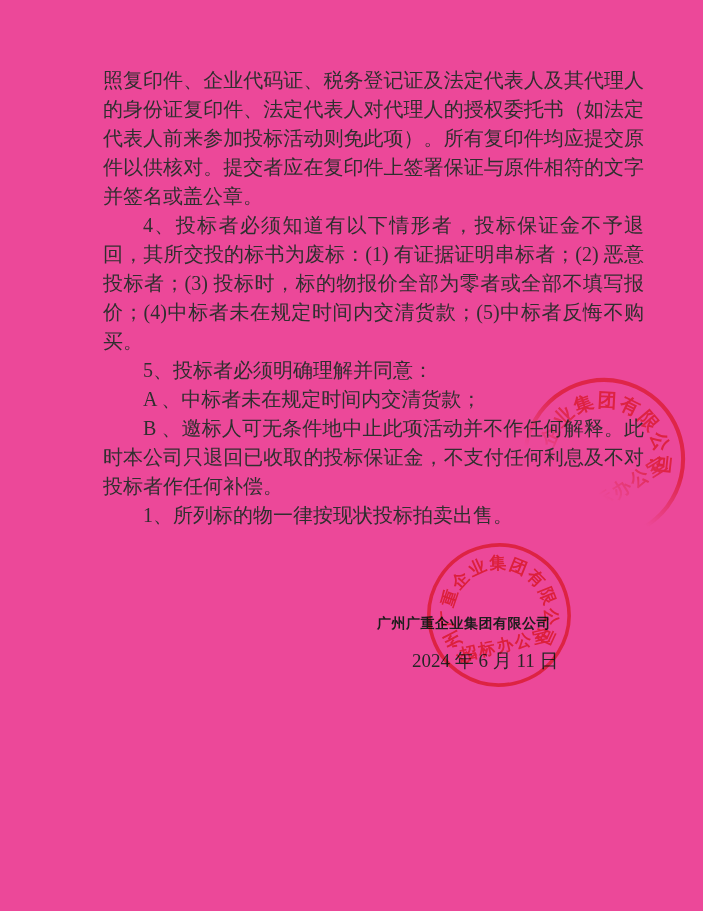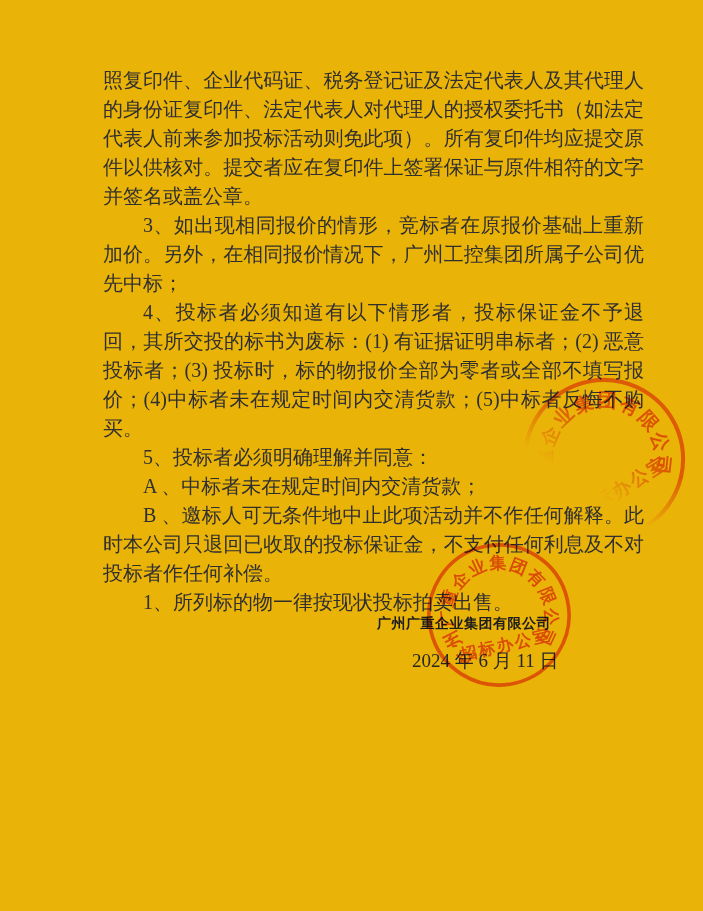--- a/index.html
+++ b/index.html
@@ -1,20 +1,20 @@
 <!DOCTYPE html>
 <html><head>
 <meta charset="utf-8">
 <style>
   html, body { margin: 0; padding: 0; background: #ffffff; }
   .page {
     position: relative;
     width: 703px;
     height: 911px;
-    background: #eab308;
+    background: #ec4899;
     overflow: hidden;
     font-family: "Liberation Serif", "DejaVu Serif", serif;
   }
   .body-text {
     position: absolute;
     left: 103px;
     top: 66px;
     width: 541px;
     font-size: 20px;
     line-height: 29px;
@@ -70,21 +70,20 @@
   }
   .seal svg { display: block; width: 100%; height: 100%; }
 </style>
 </head>
 <body>
 
 <div class="page">
 
   <div class="body-text" id="body-paragraphs">
       <p>照复印件、企业代码证、税务登记证及法定代表人及其代理人的身份证复印件、法定代表人对代理人的授权委托书（如法定代表人前来参加投标活动则免此项）。所有复印件均应提交原件以供核对。提交者应在复印件上签署保证与原件相符的文字并签名或盖公章。</p>
-      <p class="indent">3、如出现相同报价的情形，竞标者在原报价基础上重新加价。另外，在相同报价情况下，广州工控集团所属子公司优先中标；</p>
       <p class="indent">4、投标者必须知道有以下情形者，投标保证金不予退回，其所交投的标书为废标：(1) 有证据证明串标者；(2) 恶意投标者；(3) 投标时，标的物报价全部为零者或全部不填写报价；(4)中标者未在规定时间内交清货款；(5)中标者反悔不购买。</p>
       <p class="indent">5、投标者必须明确理解并同意：</p>
       <p class="indent">A 、中标者未在规定时间内交清货款；</p>
       <p class="indent">B 、邀标人可无条件地中止此项活动并不作任何解释。此时本公司只退回已收取的投标保证金，不支付任何利息及不对投标者作任何补偿。</p>
       <p class="indent">1、所列标的物一律按现状投标拍卖出售。</p>
     </div>
 
   <div class="signature-company">广州广重企业集团有限公司</div>
 
   <div class="signature-date">2024 年 6 月 11 日</div>

